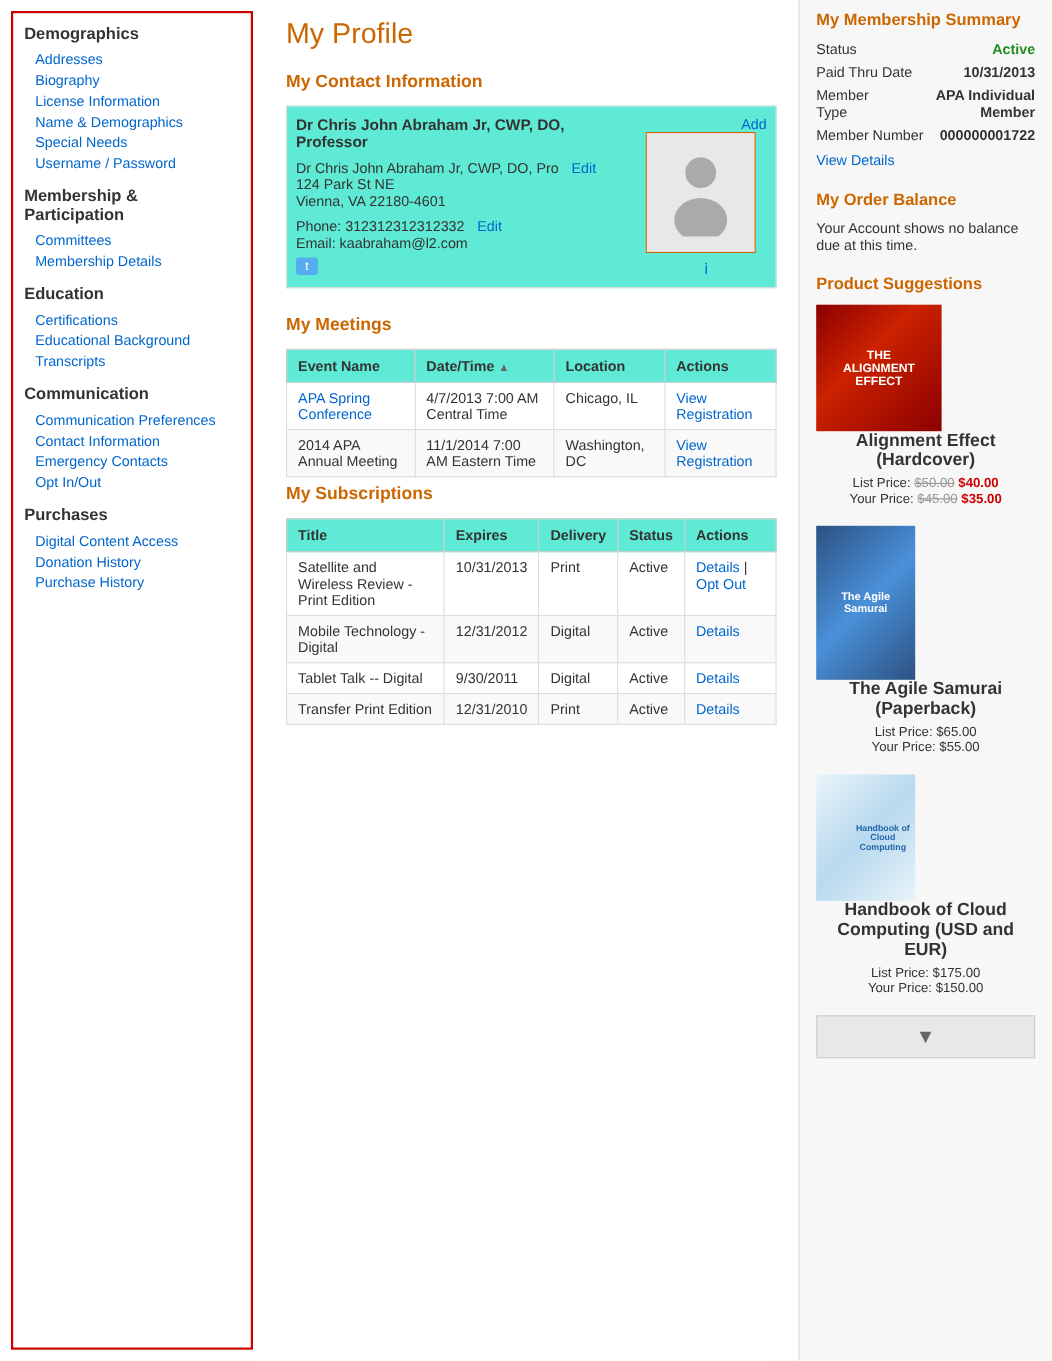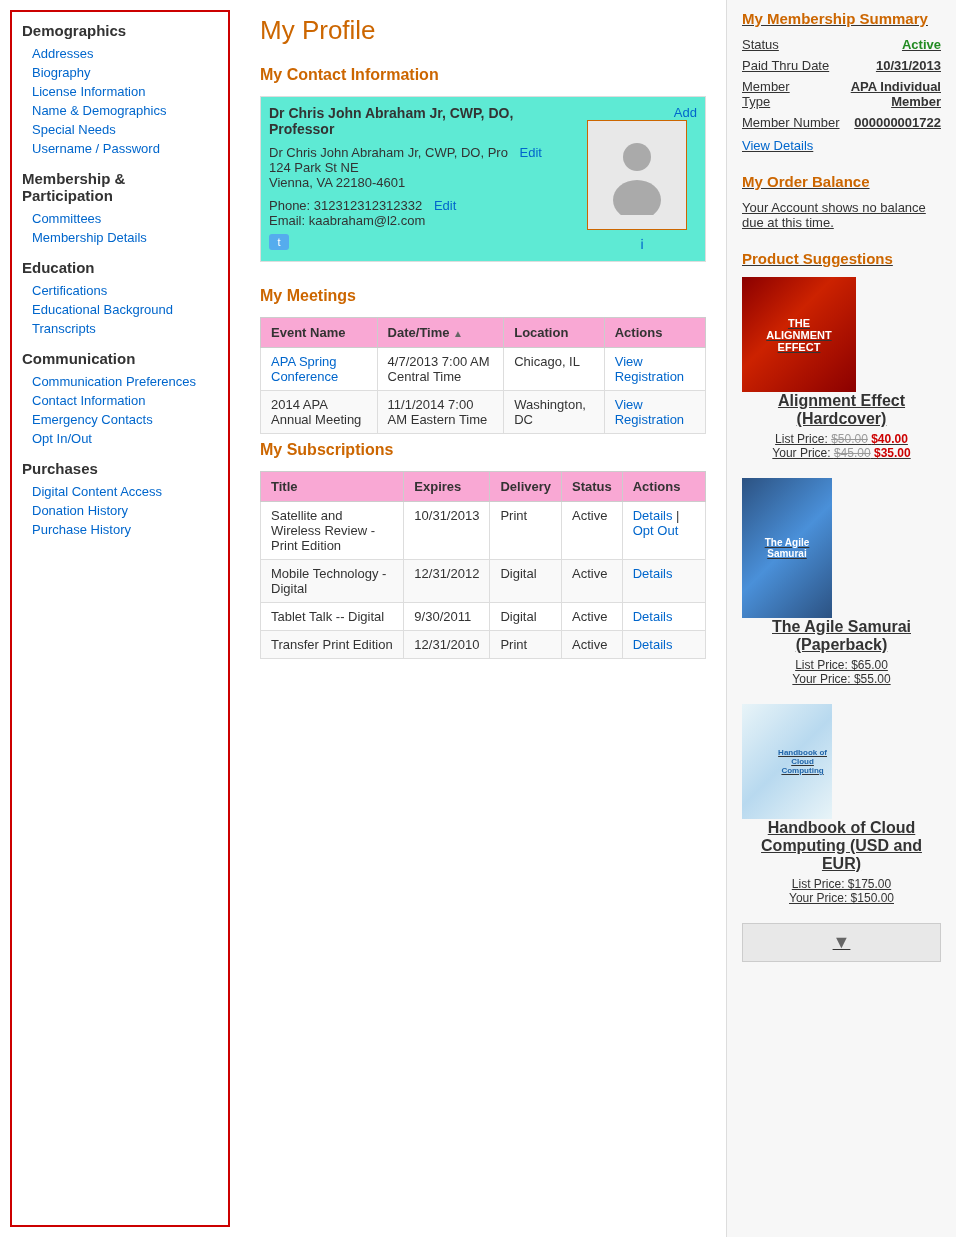--- a/index.html
+++ b/index.html
@@ -34,30 +34,30 @@
     .twitter-icon { display: inline-block; width: 20px; height: 16px; background: #55acee; border-radius: 3px; color: #fff; font-size: 11px; text-align: center; line-height: 16px; margin-top: 6px; }
     .photo-area { width: 110px; min-width: 110px; }
     .photo-placeholder { width: 100px; height: 110px; border: 1px solid #cc6600; background: #e8e8e8; display: flex; align-items: center; justify-content: center; }
     .photo-placeholder svg { width: 60px; height: 80px; }
     .add-link { color: #0066cc; text-decoration: none; font-size: 13px; float: right; }
     .photo-info-icon { text-align: center; margin-top: 4px; color: #0066cc; font-size: 14px; }
     
     
     .table-section { margin-bottom: 7px; }
     .data-table { width: 100%; border-collapse: collapse; border: 1px solid #ccc; }
-    .data-table th { background: #f9a8d4; border: 1px solid #ccc; padding: 7px 10px; text-align: left; font-size: 13px; font-weight: bold; }
+    .data-table th { background: #5eead4; border: 1px solid #ccc; padding: 7px 10px; text-align: left; font-size: 13px; font-weight: bold; }
     .data-table td { border: 1px solid #ddd; padding: 6px 10px; font-size: 13px; vertical-align: top; }
     .data-table tr:nth-child(even) { background: #f9f9f9; }
     .sort-arrow { font-size: 10px; color: #666; }
     .table-link { color: #0066cc; text-decoration: none; }
     
     
     .right-sidebar { width: 230px; min-width: 230px; padding: 10px 15px; background: #f7f7f7; border-left: 1px solid #ddd; }
     
-    .right-section { margin-bottom: 20px; text-decoration: underline; }
+    .right-section { margin-bottom: 20px; }
     .right-section-title { font-size: 15px; color: #cc6600; font-weight: bold; margin-bottom: 10px; }
     
     .membership-row { display: flex; justify-content: space-between; margin-bottom: 6px; font-size: 13px; }
     .membership-label { color: #333; }
     .membership-value { font-weight: bold; text-align: right; max-width: 130px; }
     .status-active { color: #228B22; font-weight: bold; }
     
     .view-details-link { color: #0066cc; text-decoration: none; font-size: 13px; display: block; margin-top: 8px; }
     
     .order-balance-text { font-size: 13px; color: #333; }

